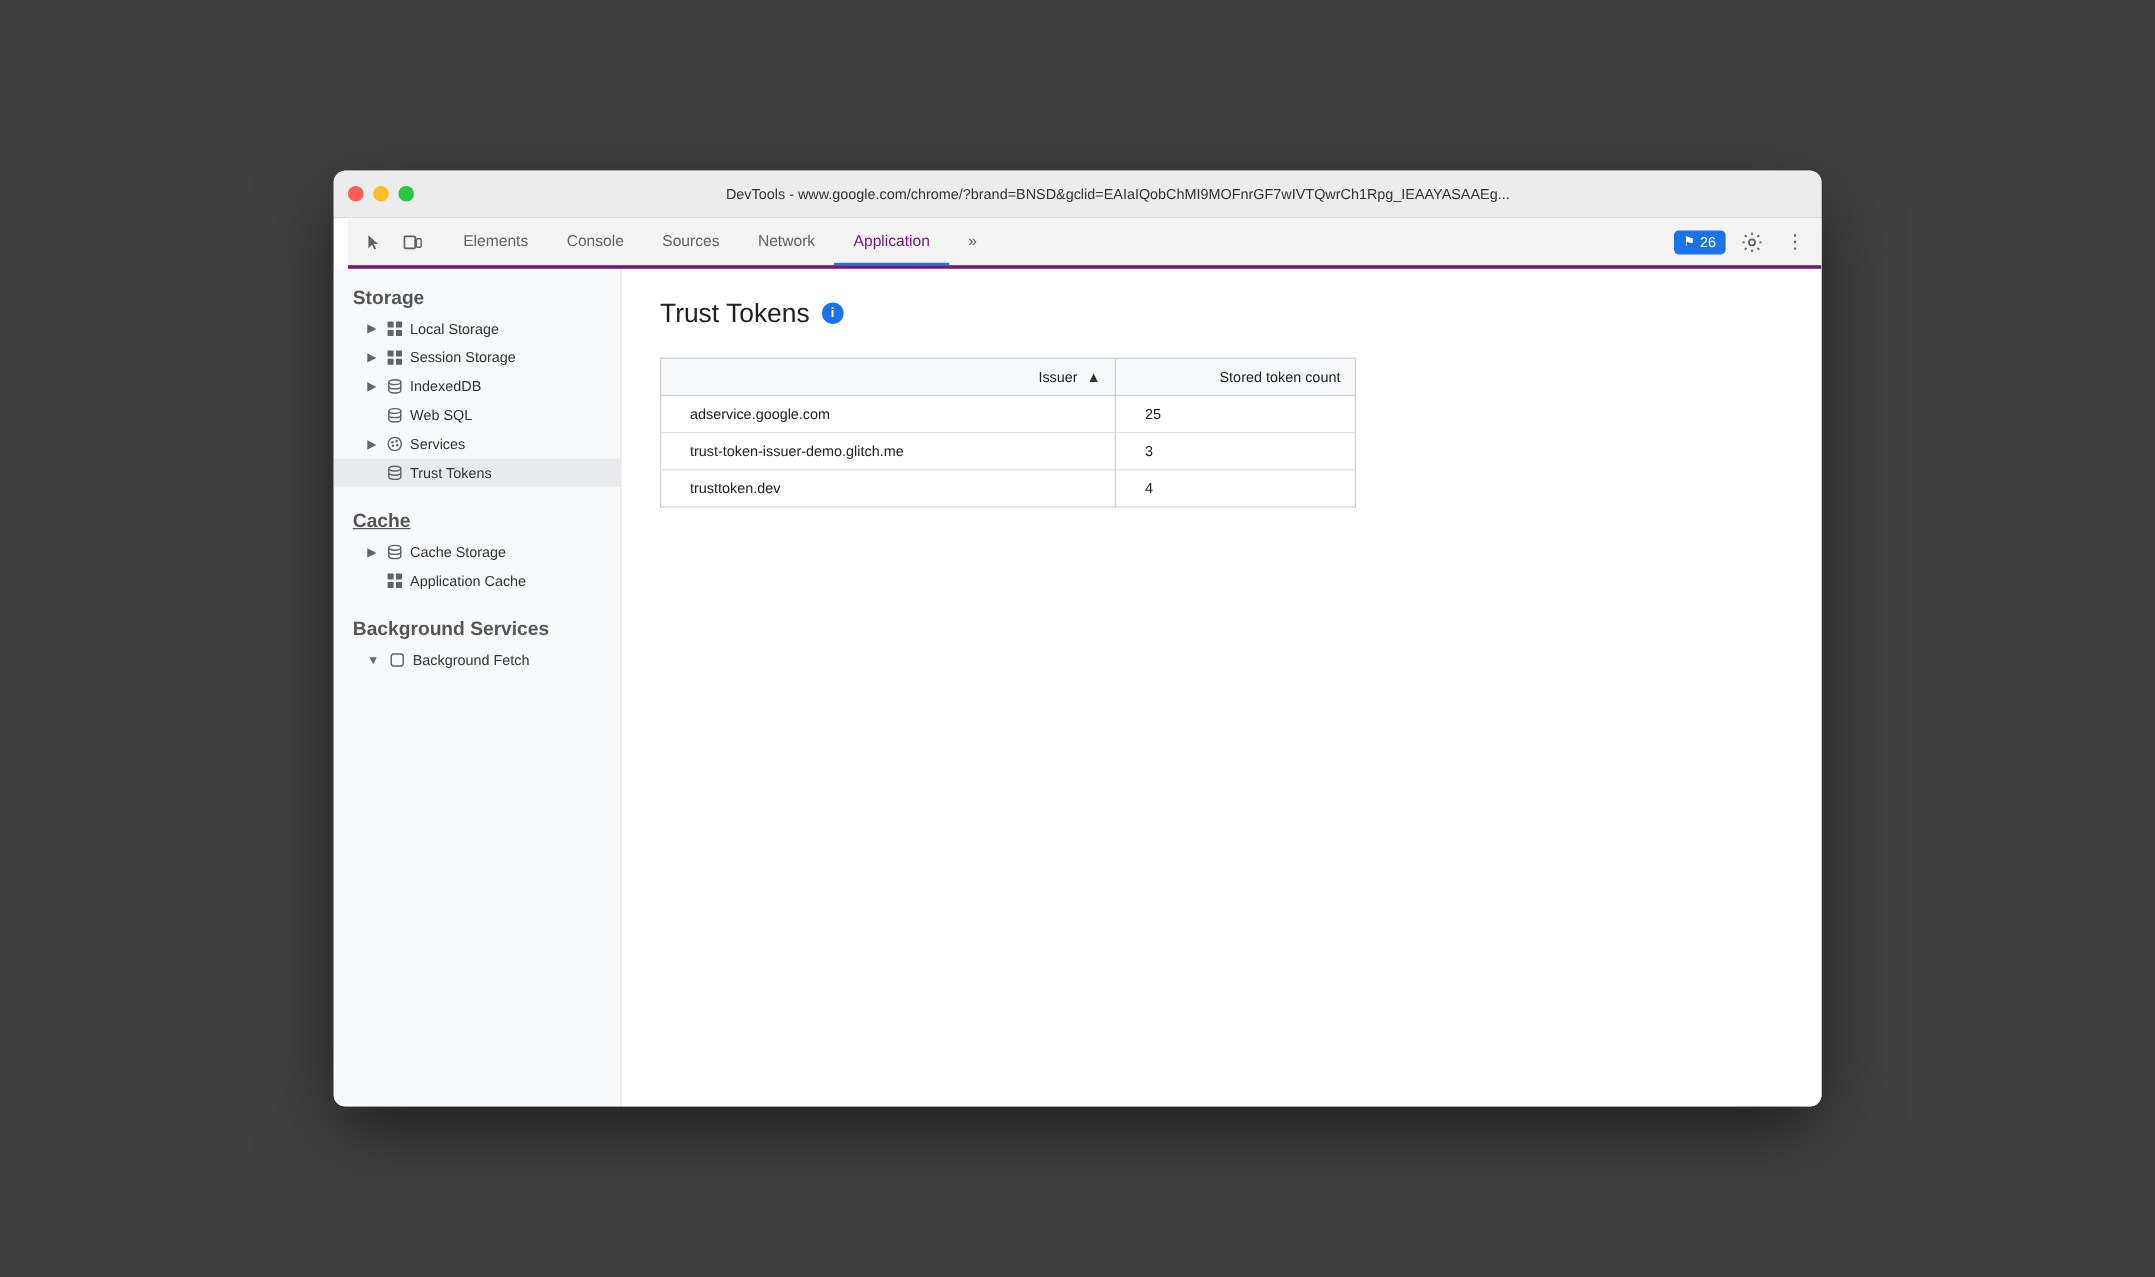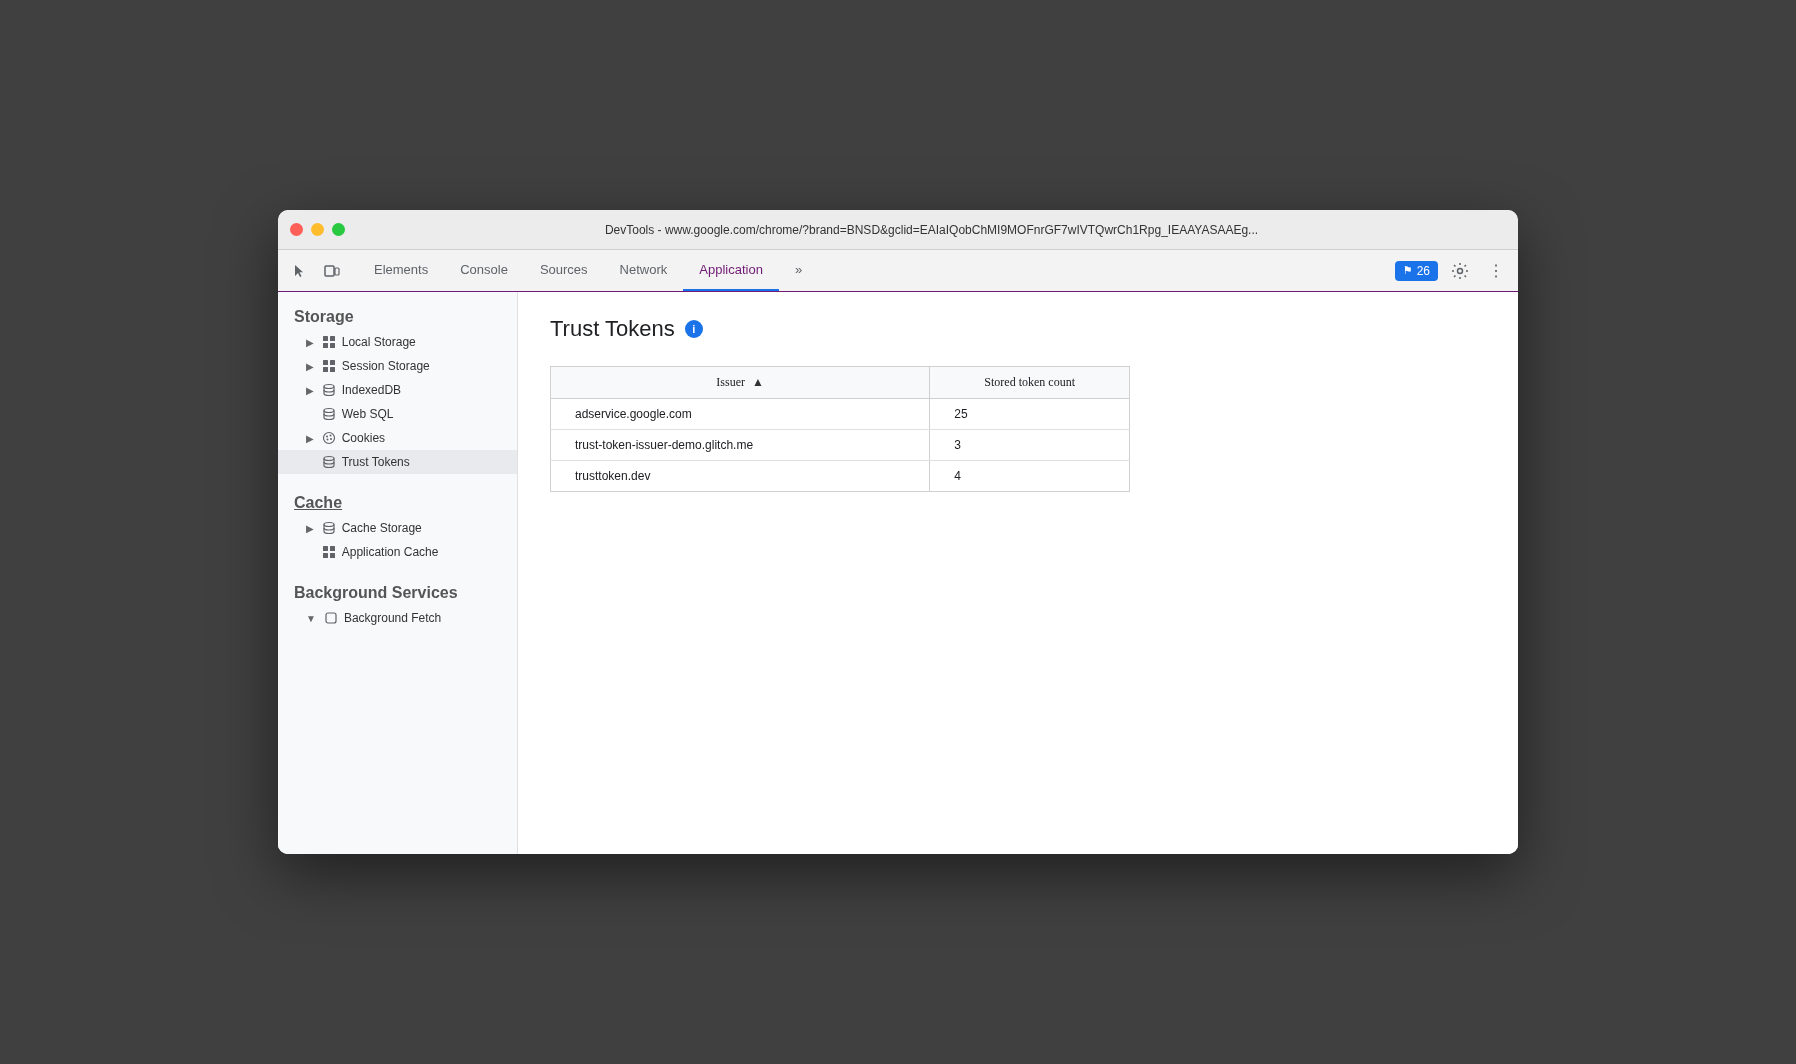--- a/index.html
+++ b/index.html
@@ -6,21 +6,21 @@
     body {
       background: #404040;
       display: flex;
       justify-content: center;
       align-items: center;
       min-height: 100vh;
       font-family: -apple-system, BlinkMacSystemFont, 'Helvetica Neue', Arial, sans-serif;
     }
     .window {
       width: 1240px;
-      height: 644px;
+      height: 780px;
       background: #f0f0f0;
       border-radius: 10px;
       box-shadow: 0 20px 60px rgba(0,0,0,0.5);
       display: flex;
       flex-direction: column;
       overflow: hidden;
     }
     
     .titlebar {
       background: #ececec;
@@ -58,26 +58,27 @@
     .devtools {
       display: flex;
       flex-direction: column;
       flex: 1;
       overflow: hidden;
       background: #fff;
     }
     
     .toolbar {
       background: #f3f3f3;
-      border-bottom: 1px solid #701a75;
+      border-bottom: 3px solid #701a75;
       display: flex;
       align-items: center;
       height: 42px;
       padding: 0 8px;
       flex-shrink: 0;
+      margin-left: 12px;
     }
     .toolbar-icons {
       display: flex;
       align-items: center;
       gap: 4px;
       margin-right: 12px;
     }
     .toolbar-icon-btn {
       width: 28px;
       height: 28px;
@@ -227,24 +228,23 @@
       border-collapse: collapse;
     }
     .data-table th {
       background: #f8f9fa;
       border-bottom: 1px solid #d0d0d0;
       border-right: 1px solid #d0d0d0;
       padding: 8px 12px;
       font-size: 12px;
       font-weight: 500;
       color: #202124;
-      text-align: center;
+      text-align: right;
       cursor: pointer;
       white-space: nowrap;
-      font-family: Liberation Serif, serif;
     }
     .data-table th:last-child { border-right: none; }
     .data-table th .sort-arrow {
       margin-left: 4px;
       color: #333;
     }
     .data-table td {
       padding: 8px 24px;
       font-size: 12px;
       color: #202124;
@@ -373,21 +373,21 @@
 
         <div class="sidebar-item indent1">
           <span class="chevron">▶</span>
           <svg width="14" height="14" viewBox="0 0 14 14" fill="none">
             <circle cx="7" cy="7" r="5.5" stroke="#5f6368" stroke-width="1.2" fill="none"></circle>
             <circle cx="5" cy="5.5" r="1" fill="#5f6368"></circle>
             <circle cx="8.5" cy="4.5" r="1" fill="#5f6368"></circle>
             <circle cx="5.5" cy="8.5" r="1" fill="#5f6368"></circle>
             <circle cx="9" cy="8" r="1" fill="#5f6368"></circle>
           </svg>
-          <span>Cookies</span>
+          <span>Services</span>
         </div>
 
         <div class="sidebar-item indent1 active">
           <span class="chevron" style="opacity:0">▶</span>
           <svg width="14" height="14" viewBox="0 0 14 14" fill="none">
             <ellipse cx="7" cy="3.5" rx="5" ry="2" stroke="#5f6368" stroke-width="1.2" fill="none"></ellipse>
             <path d="M2 3.5v3.5c0 1.1 2.24 2 5 2s5-.9 5-2V3.5" stroke="#5f6368" stroke-width="1.2" fill="none"></path>
             <path d="M2 7v3.5c0 1.1 2.24 2 5 2s5-.9 5-2V7" stroke="#5f6368" stroke-width="1.2" fill="none"></path>
           </svg>
           <span>Trust Tokens</span>

